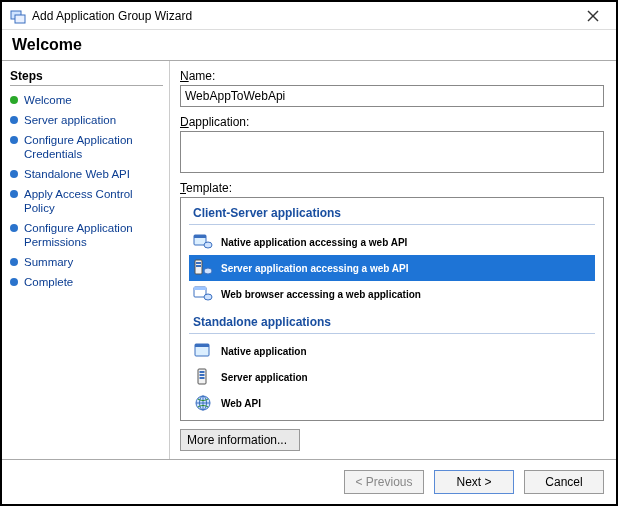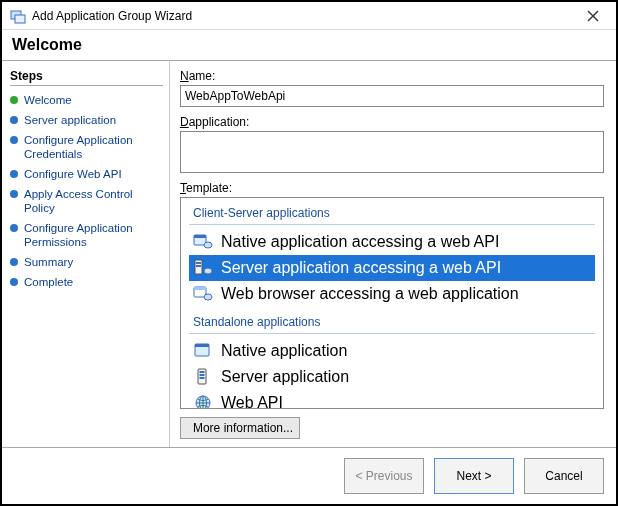--- a/index.html
+++ b/index.html
@@ -114,65 +114,66 @@
     flex: 1;
     padding: 6px 8px;
     overflow: hidden;
     display: flex;
     flex-direction: column;
   }
   .group-header {
     color: #1a4fa0;
     font-size: 12px;
     padding: 2px 0 2px 4px;
+    font-weight: bold;
   }
   .group-rule {
     border: none;
     border-top: 1px solid #b9cbe6;
     margin: 2px 0 4px 0;
   }
   .tmpl-item {
     display: flex;
     align-items: center;
     gap: 8px;
     padding: 3px 4px;
     cursor: default;
   }
   .tmpl-item .icon {
     width: 20px; height: 20px;
     display: inline-flex; align-items: center; justify-content: center;
   }
-  .tmpl-item .txt { font-size: 16px; color: #000; }
+  .tmpl-item .txt { font-size: 10px; color: #000; font-weight: bold; }
   .tmpl-item.selected {
     background: #1e74d6;
   }
   .tmpl-item.selected .txt { color: #fff; }
 
   .moreinfo {
     margin-top: 8px;
     width: 120px;
     height: 22px;
     border: 1px solid #999;
     background: #e9e9e9;
     font-family: inherit;
     font-size: 12px;
-    text-align: right;
+    text-align: left;
   }
 
   
   .footer {
     border-top: 1px solid #aaa;
     padding: 10px 12px;
     display: flex;
     justify-content: flex-end;
     gap: 10px;
   }
   .footer button {
     width: 80px;
-    height: 36px;
+    height: 24px;
     border: 1px solid #999;
     background: #f3f3f3;
     font-family: inherit;
     font-size: 12px;
     cursor: default;
   }
   .footer button.primary { border: 1px solid #5a8bd6; }
   .footer button:disabled { color: #888; }
 
   svg { display: block; }
@@ -212,21 +213,21 @@
     <div class="step">
       <span class="bullet"></span>
       <span class="label">Server application</span>
     </div>
     <div class="step">
       <span class="bullet"></span>
       <span class="label">Configure Application Credentials</span>
     </div>
     <div class="step">
       <span class="bullet"></span>
-      <span class="label">Configure Web API</span>
+      <span class="label">Standalone Web API</span>
     </div>
     <div class="step">
       <span class="bullet"></span>
       <span class="label">Apply Access Control Policy</span>
     </div>
     <div class="step">
       <span class="bullet"></span>
       <span class="label">Configure Application Permissions</span>
     </div>
     <div class="step">

